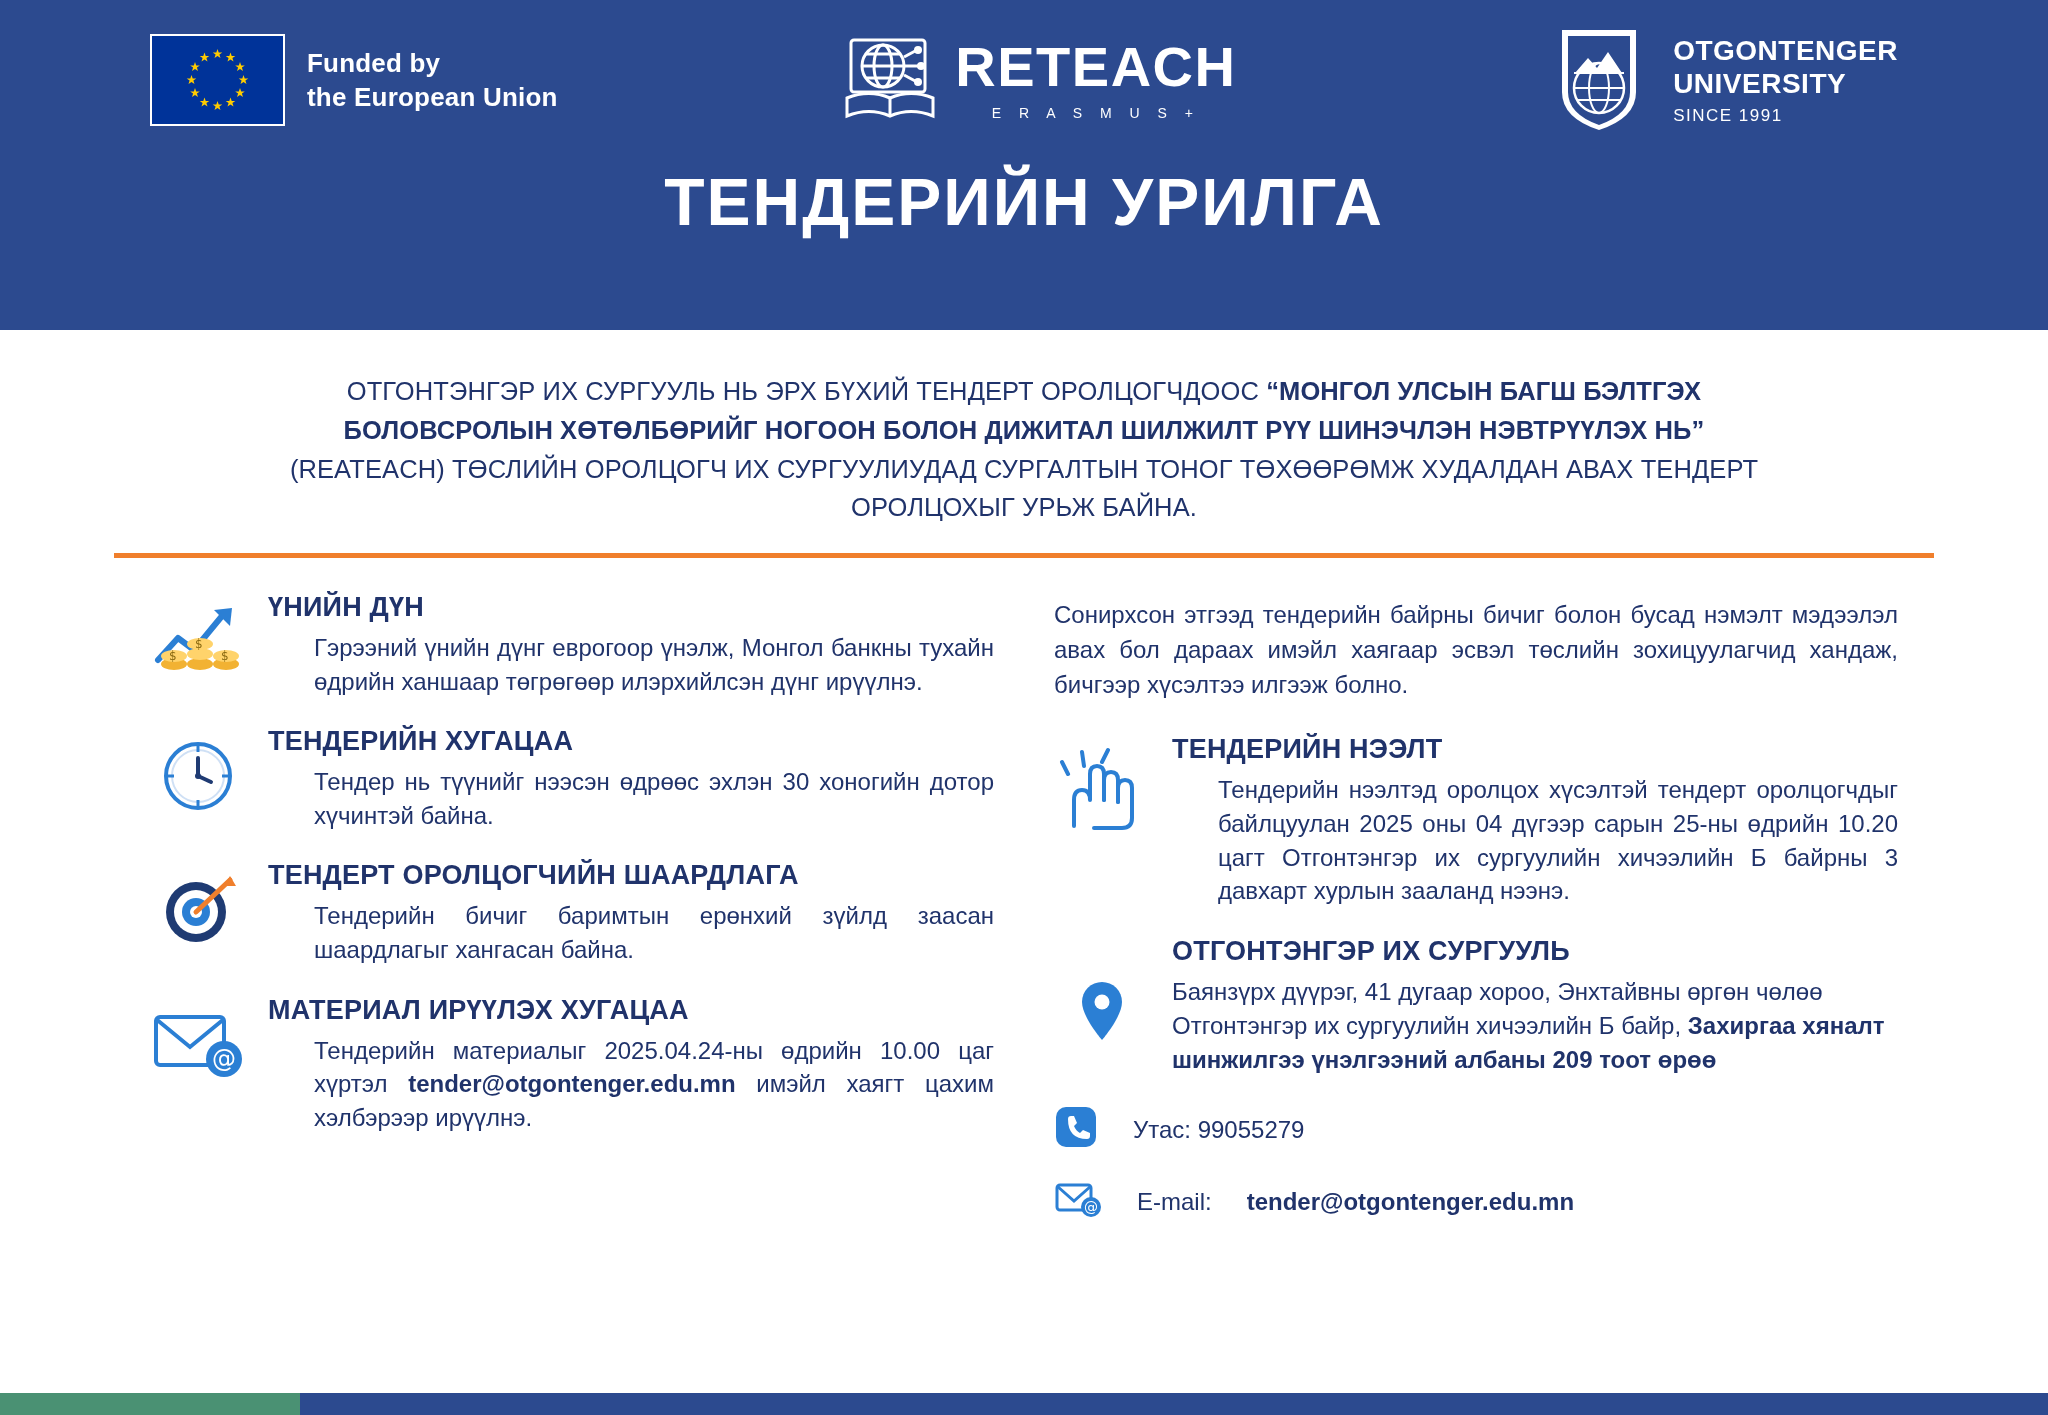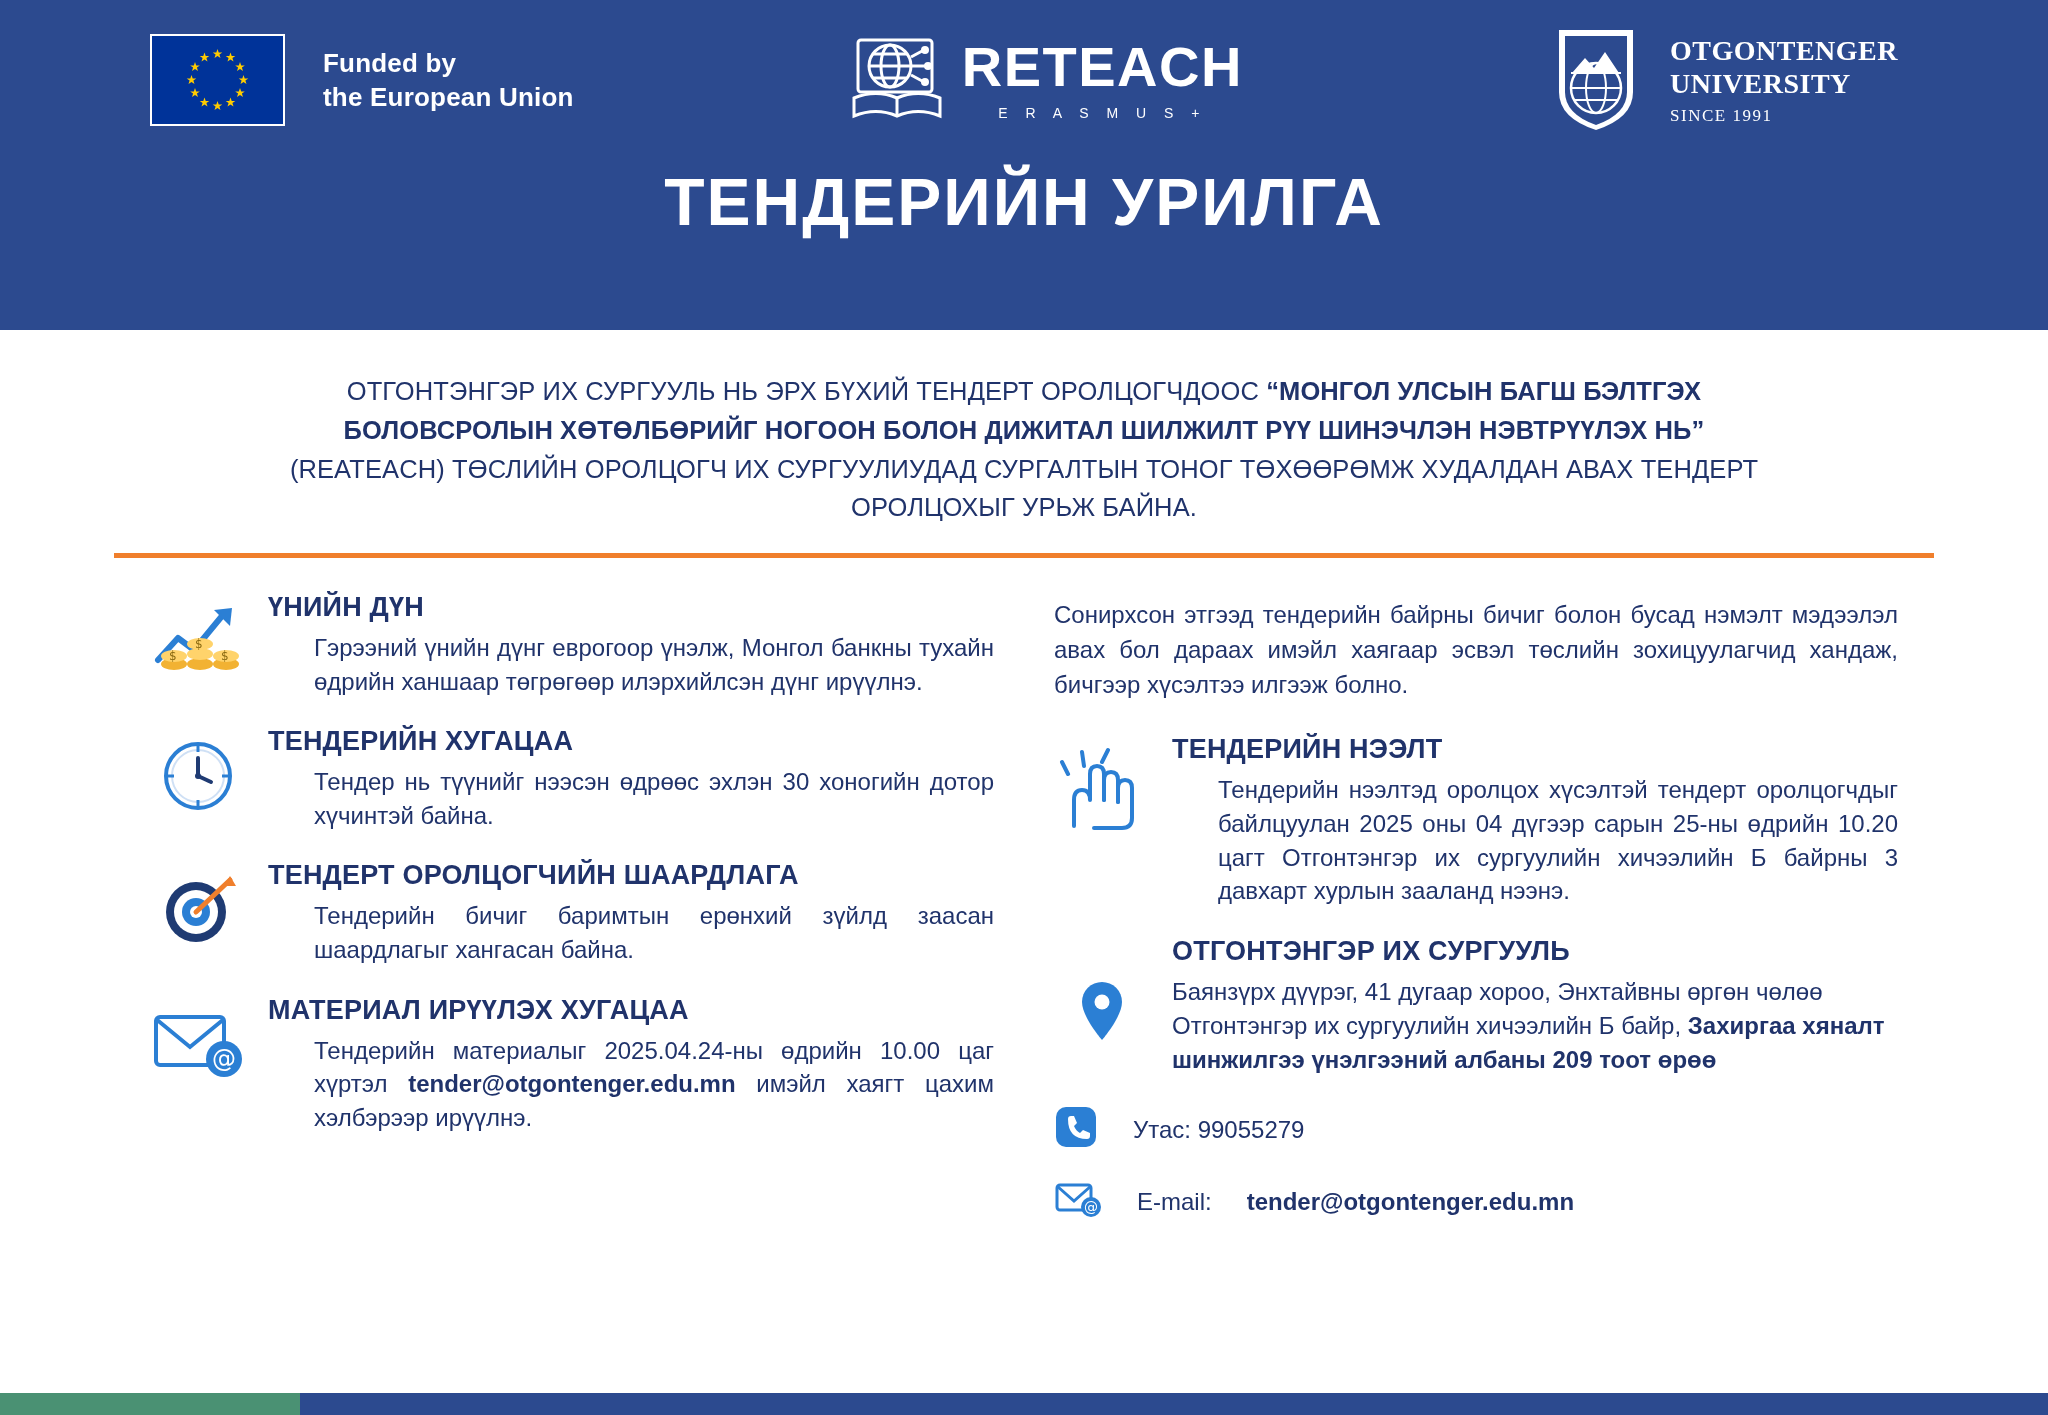--- a/index.html
+++ b/index.html
@@ -29,21 +29,21 @@
     height: 160px;
     display: flex;
     align-items: center;
     justify-content: space-between;
     padding: 0 150px;
   }
   
   .eu-logo {
     display: flex;
     align-items: center;
-    gap: 38px;
+    gap: 22px;
   }
   .eu-flag {
     width: 135px;
     height: 92px;
     background: #003399;
     border: 2px solid #ffffff;
     position: relative;
   }
   .eu-text {
     color: #ffffff;
@@ -71,21 +71,21 @@
   }
   .reteach-sub {
     color: #ffffff;
     font-size: 14px;
     letter-spacing: 7px;
     margin-top: 10px;
     text-align: center;
   }
 
   
-  .otgon-logo { display: flex; align-items: center; gap: 31px; font-family: Liberation Serif, serif; }
+  .otgon-logo { display: flex; align-items: center; gap: 31px; }
   .otgon-shield { width: 86px; height: 108px; }
   .otgon-text { color: #ffffff; line-height: 1.18; }
   .otgon-name { font-size: 28px; font-weight: bold; letter-spacing: .5px; }
   .otgon-since { font-size: 17px; letter-spacing: 1.5px; margin-top: 6px; }
 
   .main-title {
     text-align: center;
     color: #ffffff;
     font-size: 66px;
     font-weight: bold;

